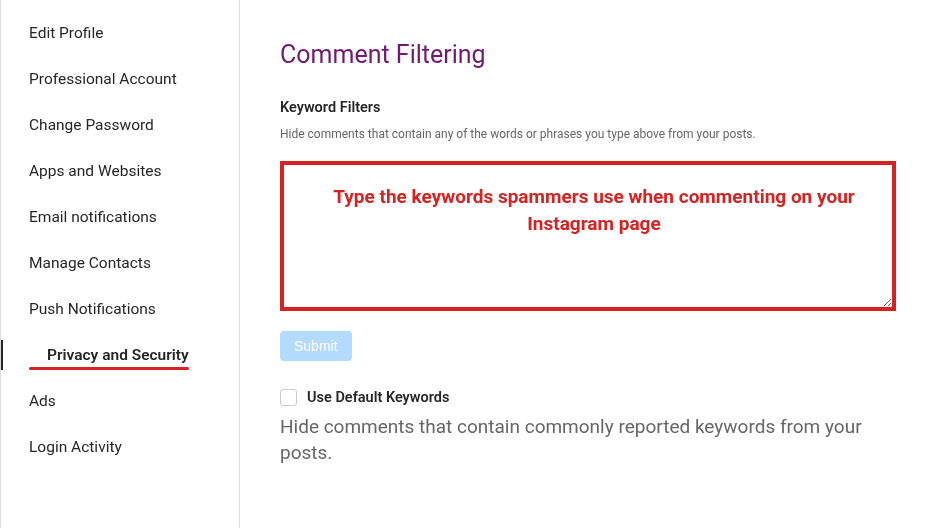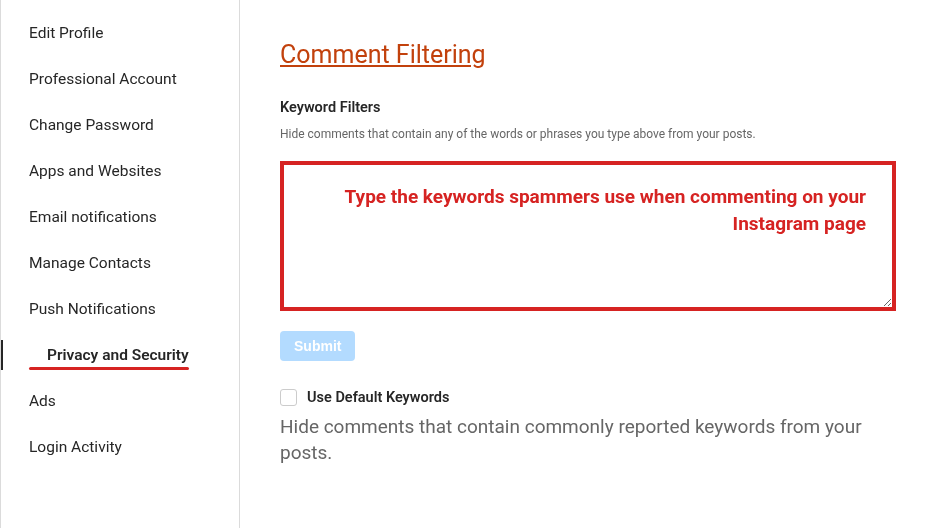--- a/index.html
+++ b/index.html
@@ -48,23 +48,22 @@
       border-radius: 2px;
     }
     .main {
       flex: 1;
       padding: 40px 40px 20px 40px;
       position: relative;
     }
     .page-title {
       font-size: 25px;
       font-weight: 400;
-      color: #c2410c;
+      color: #701a75;
       margin-bottom: 30px;
-      text-decoration: underline;
     }
     .section-label {
       font-size: 14.5px;
       font-weight: 600;
       color: #262626;
       margin-bottom: 10px;
     }
     .section-desc {
       font-size: 12px;
       color: #666;
@@ -87,31 +86,31 @@
     }
     .textarea-overlay {
       position: absolute;
       top: 22px;
       left: 42px;
       right: 30px;
       color: #d62322;
       font-weight: 700;
       font-size: 19px;
       line-height: 1.45;
-      text-align: right;
+      text-align: center;
       pointer-events: none;
     }
     .submit-btn {
       background: #b3dbff;
       color: #fff;
       border: none;
       border-radius: 4px;
       padding: 7px 14px;
       font-size: 14px;
-      font-weight: 700;
+      font-weight: 400;
       cursor: pointer;
       margin-bottom: 28px;
     }
     .checkbox-row {
       display: flex;
       align-items: center;
       gap: 10px;
       margin-bottom: 8px;
     }
     .checkbox {

